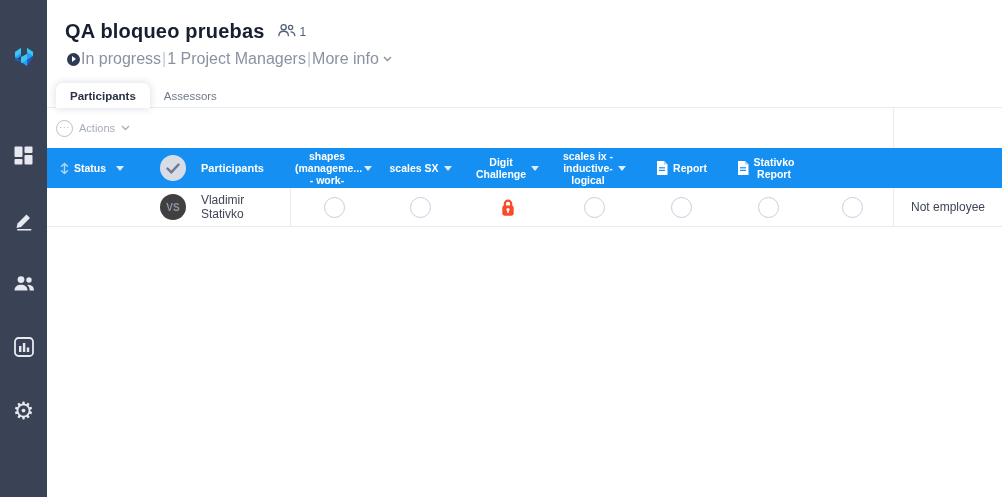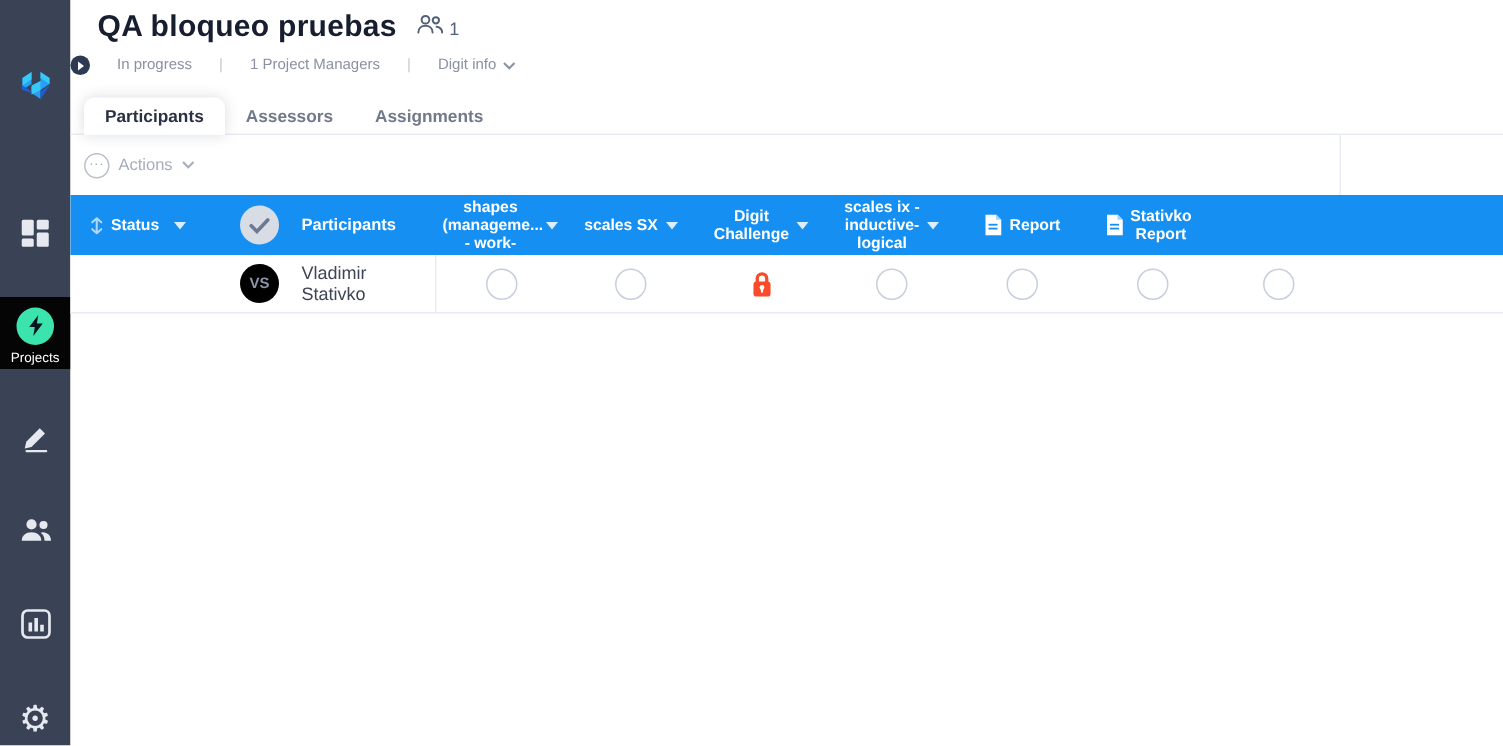--- a/index.html
+++ b/index.html
@@ -19,38 +19,38 @@
         background:#3be3ad; display:flex; align-items:center; justify-content:center; }
   .nav-projects .nav-label { color:#fff; font-size:9px; margin-top:3px; }
   .nav-edit { margin-top:32px; height:34px; }
   .nav-people { margin-top:28px; height:34px; }
   .nav-chart { margin-top:30px; height:34px; }
   .nav-gear { margin-top:28px; height:34px; color:#e6e9f0; font-size:24px; line-height:24px; }
 
   
   .main { width:955px; position:relative; background:#fff; }
 
-  .title-row { display:flex; align-items:center; padding:7px 0 0 18px; }
+  .title-row { display:flex; align-items:center; padding:20px 0 0 18px; }
   .page-title { font-size:20px; font-weight:700; color:#171e30; letter-spacing:.2px; }
   .count-wrap { display:flex; align-items:center; margin-left:12px; gap:4px; }
   .count-num { font-size:12px; color:#55607a; }
 
-  .meta-row { display:flex; align-items:center; gap:18px; margin-top:7px;
-              font-size:10px; color:#8a91a1; }
+  .meta-row { display:flex; align-items:center; gap:1px; padding-left:20px; margin-top:7px;
+              font-size:16px; color:#8a91a1; }
   .play-icon { width:13px; height:13px; border-radius:50%; background:#2e3a54; position:relative; }
   .play-icon::after { content:""; position:absolute; left:5px; top:3.5px; width:0; height:0;
               border-left:4px solid #fff; border-top:3px solid transparent; border-bottom:3px solid transparent; }
   .meta-sep { color:#c3c8d2; }
   .more-info { display:flex; align-items:center; gap:4px; cursor:pointer; }
 
   .tabs { margin-top:15px; padding-left:9px; height:25px; display:flex; position:relative; }
   .tabs::after { content:""; position:absolute; left:0; right:0; bottom:0; height:1px;
                  background:#e8ebf1; z-index:1; }
   .tab { height:25px; padding:0 14px; display:flex; align-items:center; font-size:11.5px;
-         color:#71798a; cursor:pointer;font-weight:bold; }
+         color:#71798a; cursor:pointer; }
   .tab.active { background:#fff; color:#2a3144; font-weight:700; border-radius:7px 7px 0 0;
          box-shadow:0 0 9px rgba(45,55,85,.18); position:relative; z-index:2; }
 
   .actions-row { height:40px; display:flex; align-items:center; padding-left:9px; position:relative; }
   .actions-btn { display:flex; align-items:center; gap:6px; color:#a6adbb; font-size:11px; cursor:pointer; }
   .ellipsis-circle { width:17px; height:17px; border:1px solid #b9c0cc; border-radius:50%;
          display:flex; align-items:center; justify-content:center; font-size:9px; letter-spacing:.5px;
          color:#a6adbb; padding-bottom:3px; }
   .pinned-divider { position:absolute; left:846px; top:0; bottom:0; width:0;
          border-left:1px solid #e9ecf2; }
@@ -72,21 +72,21 @@
   .check-circle { width:26px; height:26px; border-radius:50%; background:#d8dce5;
         display:flex; align-items:center; justify-content:center; margin-left:13px; cursor:pointer; }
   .th-part-label { margin-left:15px; font-size:11px; }
 
   .trow { display:flex; height:39px; align-items:stretch; border-bottom:1px solid #e8ebf1;
           background:#fff; font-size:12px; color:#3f4556; }
   .td { display:flex; align-items:center; justify-content:center; }
   .td.col-part { justify-content:flex-start; }
   .td.first-test { border-left:1px solid #e9edf3; }
   .td.col-type { border-left:1px solid #e9edf3; }
-  .avatar { width:26px; height:26px; border-radius:50%; background:#000000; margin-left:13px;
+  .avatar { width:26px; height:26px; border-radius:50%; background:#404040; margin-left:13px;
         display:flex; align-items:center; justify-content:center;
         font-size:10px; font-weight:700; color:#8b94a9; }
   .row-name { margin-left:15px; cursor:pointer; }
   .circle-box { width:21px; height:21px; border:1px solid #c7cedd; border-radius:50%;
         background:#fff; cursor:pointer; }
   .lock-wrap { cursor:pointer; display:flex; align-items:center; justify-content:center; }
 </style>
 </head>
 <body>
 
@@ -105,28 +105,20 @@
       <span>
         <svg width="19" height="19" viewBox="0 0 19 19" fill="#e6e9f0">
           <rect x="0.5" y="0.5" width="8" height="10.5" rx="1"></rect>
           <rect x="10.5" y="0.5" width="8" height="6.5" rx="1"></rect>
           <rect x="0.5" y="13" width="8" height="5.5" rx="1"></rect>
           <rect x="10.5" y="9" width="8" height="9.5" rx="1"></rect>
         </svg>
       </span>
     </div>
 
-    <div class="nav-item nav-projects">
-      <span class="bolt-circle">
-        <svg width="12" height="14" viewBox="0 0 12 14">
-          <path d="M7.5 0 L1.5 8 H5.2 L4.2 14 L10.5 5.6 H6.6 Z" fill="#081320"></path>
-        </svg>
-      </span>
-      <span class="nav-label">Projects</span>
-    </div>
 
     <div class="nav-item nav-edit">
       <span>
         <svg width="20" height="20" viewBox="0 0 20 20" fill="#e6e9f0">
           <path d="M3.5 12.5 L12.5 3.5 L16 7 L7 16 L2.5 17 Z"></path>
           <rect x="3" y="18" width="14.5" height="1.5" rx=".7"></rect>
         </svg>
       </span>
     </div>
 
@@ -174,31 +166,30 @@
       </span>
     </div>
 
     <div class="meta-row">
       <span class="play-icon"></span>
       <span>In progress</span>
       <span class="meta-sep">|</span>
       <span>1 Project Managers</span>
       <span class="meta-sep">|</span>
       <span class="more-info">
-        <span>Digit info</span>
+        <span>More info</span>
         <svg width="9" height="6" viewBox="0 0 9 6" fill="none" stroke="#8a91a1" stroke-width="1.4">
             <path d="M1 1 L4.5 4.5 L8 1"></path>
           </svg>
       </span>
     </div>
 
     <div class="tabs">
       <div class="tab active">Participants</div>
       <div class="tab">Assessors</div>
-      <div class="tab">Assignments</div>
     </div>
 
     <div class="actions-row">
       <div class="actions-btn">
         <span class="ellipsis-circle">···</span>
         <span>Actions</span>
         <svg width="9" height="6" viewBox="0 0 9 6" fill="none" stroke="#a6adbb" stroke-width="1.4">
             <path d="M1 1 L4.5 4.5 L8 1"></path>
           </svg>
       </div>
@@ -299,16 +290,19 @@
         <span class="circle-box"></span>
       </div>
 
       <div class="td col-report">
         <span class="circle-box"></span>
       </div>
       <div class="td col-feedback">
         <span class="circle-box"></span>
       </div>
 
+      <div class="td col-type">
+        <span>Not employee</span>
+      </div>
     </div>
 
   </main>
 </div>
 
 </body></html>

